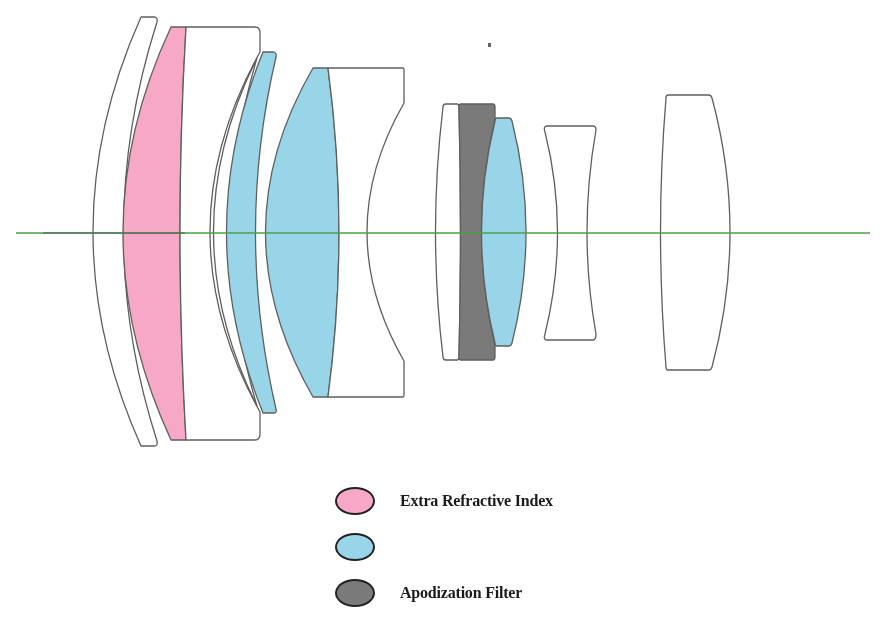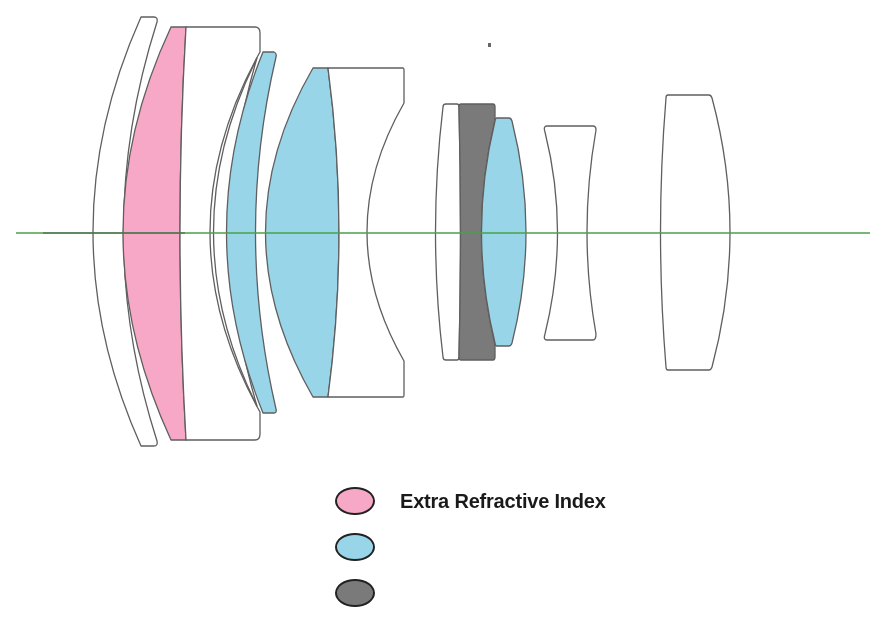--- a/index.html
+++ b/index.html
@@ -38,23 +38,23 @@
     .legend-swatch {
       width: 40px;
       height: 28px;
       border: 2px solid #222;
       border-radius: 50%;
       box-sizing: border-box;
       flex: 0 0 auto;
     }
     .legend-label {
       margin-left: 25px;
-      font-family: Liberation Sans, sans-serif;
+      font-family: Liberation Serif, serif;
       font-weight: bold;
-      font-size: 20px;
+      font-size: 16px;
       color: #1a1a1a;
       white-space: nowrap;
       letter-spacing: -0.2px;
     }
   </style>
 </head>
 <body>
 
 <div id="stage">
   <svg id="lens-diagram" width="887" height="621" viewBox="0 0 887 621">
@@ -133,15 +133,16 @@
   <div class="legend">
     <div class="legend-item">
       <span class="legend-swatch" style="background: rgb(247, 168, 198);"></span>
       <span class="legend-label">Extra Refractive Index</span>
     </div>
     <div class="legend-item">
       <span class="legend-swatch" style="background: rgb(152, 213, 232);"></span>
     </div>
     <div class="legend-item">
       <span class="legend-swatch" style="background: rgb(122, 122, 122);"></span>
+      <span class="legend-label">Apodization Filter</span>
     </div>
   </div>
 </div>
 
 </body></html>

